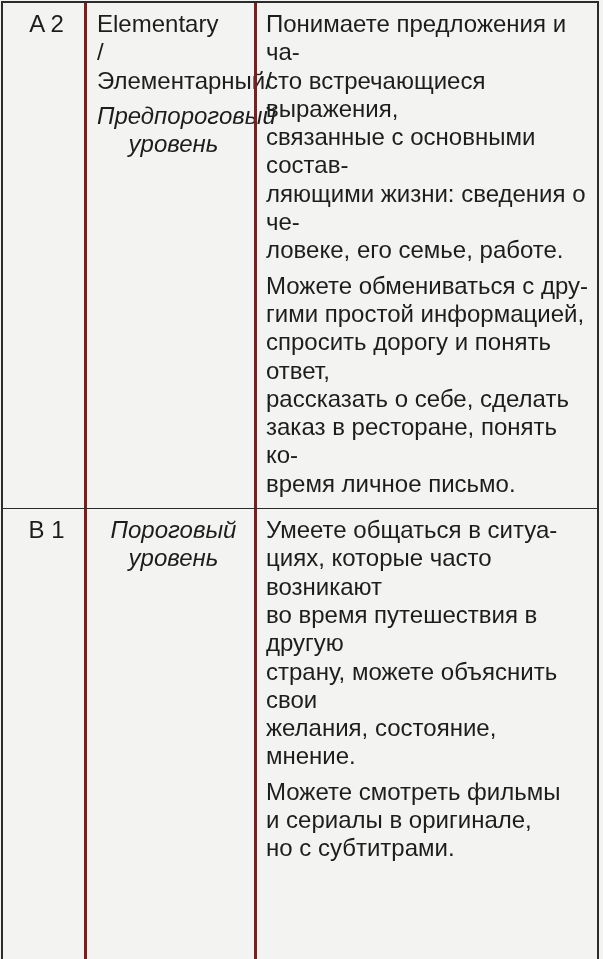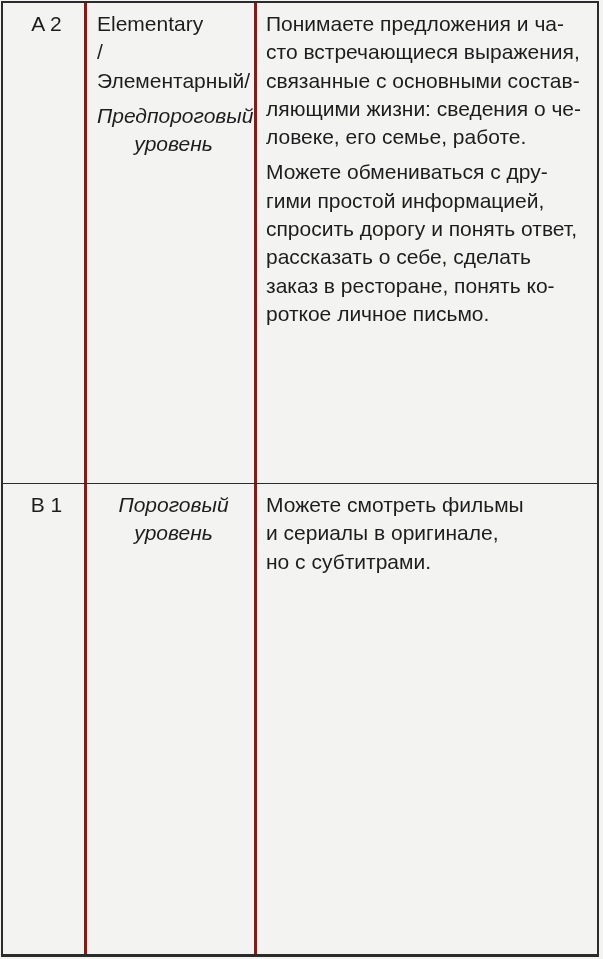--- a/index.html
+++ b/index.html
@@ -26,21 +26,21 @@
   }
   .t-row {
     display: flex;
     align-items: stretch;
   }
   .t-row + .t-row {
     border-top: 1px solid #2b2b2b;
   }
   .cell {
     box-sizing: border-box;
-    font-size: 21px;
+    font-size: 24px;
     line-height: 28.3px;
   }
   .cell + .cell {
     border-left: 3px solid #7f1d1d;
   }
   .cell-level {
     width: 81px;
     flex: 0 0 81px;
     text-align: center;
     padding: 7px 4px 0 10px;
@@ -85,29 +85,34 @@
           <p class="para">Понимаете предложения и ча-
 сто встречающиеся выражения,
 связанные с основными состав-
 ляющими жизни: сведения о че-
 ловеке, его семье, работе.</p>
           <p class="para">Можете обмениваться с дру-
 гими простой информацией,
 спросить дорогу и понять ответ,
 рассказать о себе, сделать
 заказ в ресторане, понять ко-
-роткое личное письмо.</p>
+время личное письмо.</p>
         </div>
       </div>
       <div class="t-row row-b1">
         <div class="cell cell-level">B 1</div>
         <div class="cell cell-name">
           <p class="para name-sub">Пороговый
 уровень</p>
         </div>
         <div class="cell cell-desc">
+          <p class="para">Умеете общаться в ситуа-
+циях, которые часто возникают
+во время путешествия в другую
+страну, можете объяснить свои
+желания, состояние, мнение.</p>
           <p class="para">Можете смотреть фильмы
 и сериалы в оригинале,
 но с субтитрами.</p>
         </div>
       </div>
     </div>
 </div>
 
 </body></html>

